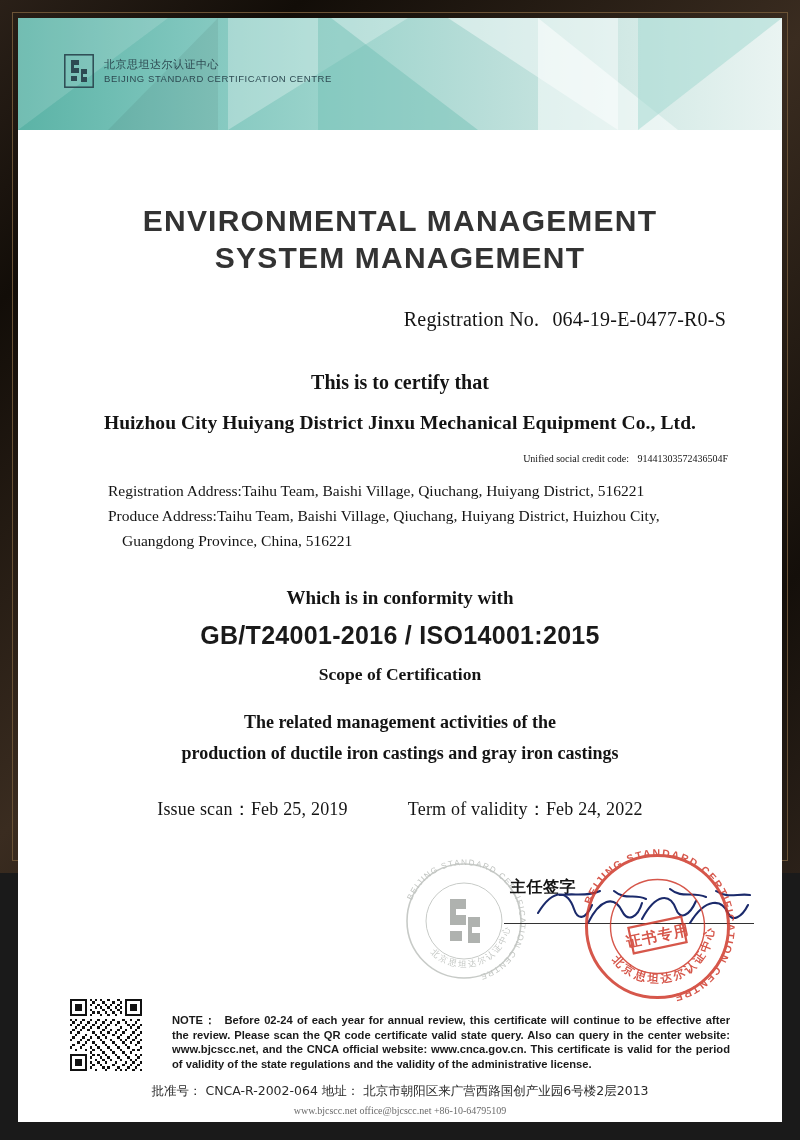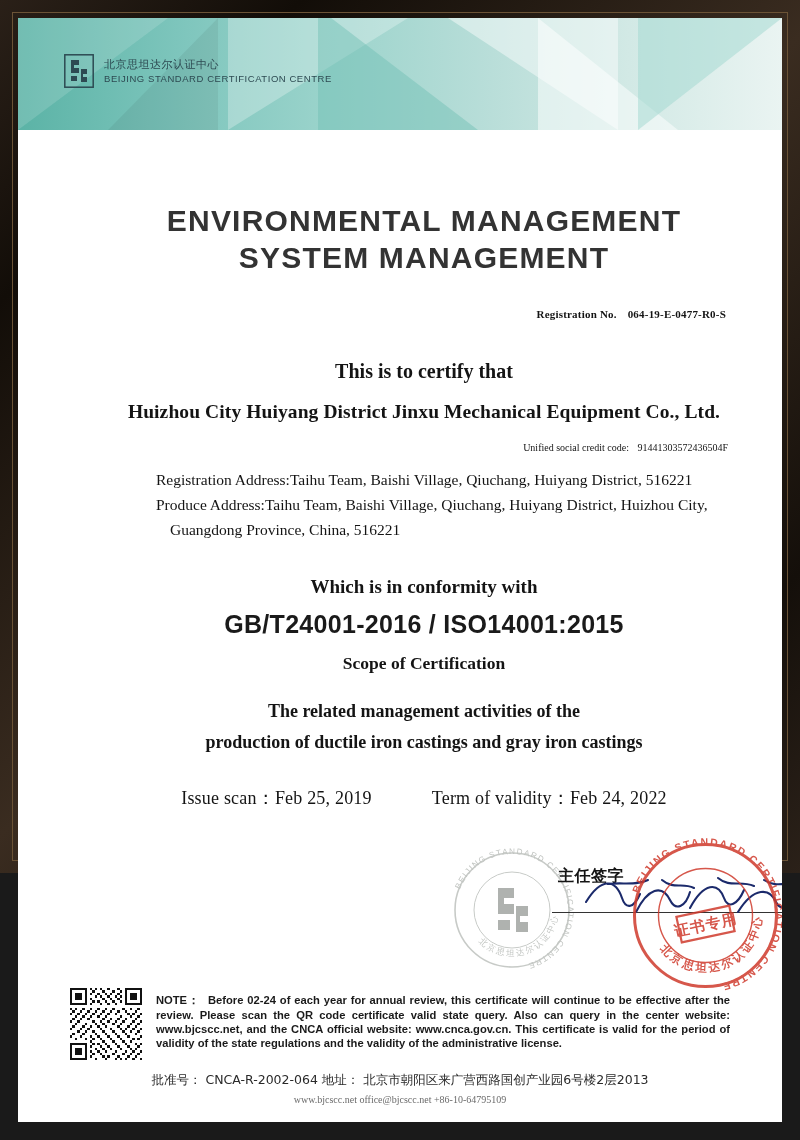--- a/index.html
+++ b/index.html
@@ -81,38 +81,37 @@
     letter-spacing: 0.55px;
     line-height: 13px;
     white-space: nowrap;
   }
 
   
   .body-area {
     position: relative;
     padding: 0 52px;
     color: #141414;
-    margin-left: 48px;
   }
 
   .title {
     text-align: center;
     font-family: "Liberation Sans", sans-serif;
     font-weight: bold;
     font-size: 30px;
     letter-spacing: 1.2px;
     line-height: 37px;
     color: #333333;
     margin-top: 72px;
   }
 
   .reg-no {
     text-align: right;
-    font-weight: bold;
-    font-size: 11px;
+    font-weight: normal;
+    font-size: 20px;
     margin-top: 32px;
     padding-right: 4px;
     letter-spacing: .2px;
   }
   .reg-no .lbl { margin-right: 8px; }
 
   .certify {
     text-align: center;
     font-weight: bold;
     font-size: 20px;
@@ -218,22 +217,22 @@
     width: 175px; height: 175px;
     opacity: .85;
   }
 
   
   .note-row {
     position: relative;
     margin-top: 6px;
     padding: 0 52px;
     display: flex;
-    gap: 14px;
-    align-items: center;
+    gap: 30px;
+    align-items: flex-end;
   }
   .qr {
     width: 72px; height: 72px;
     flex: 0 0 72px;
     margin-top: 4px;
   }
   .note-text {
     font-family: "Liberation Sans", sans-serif;
     font-size: 11.2px;
     line-height: 14.4px;

